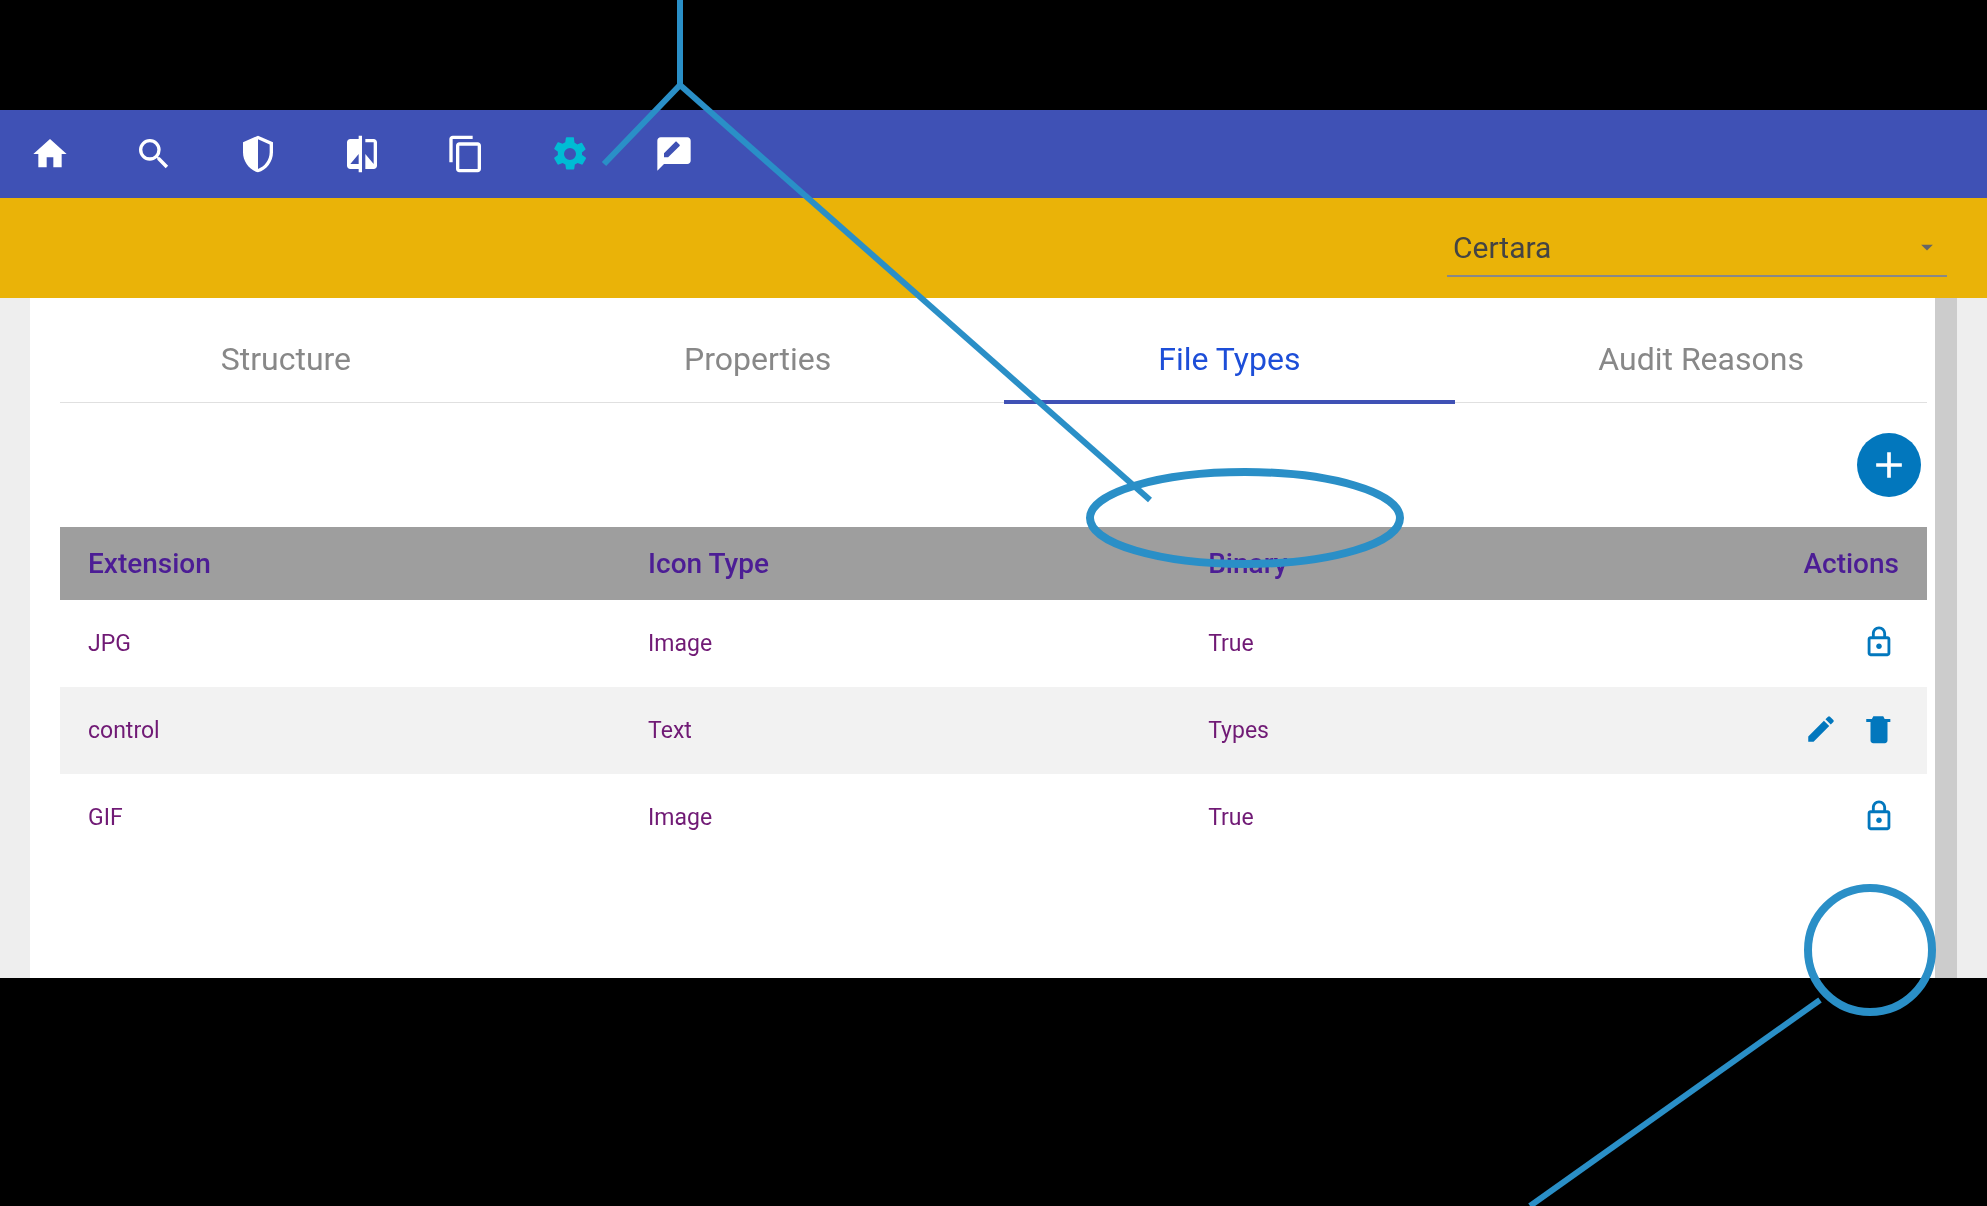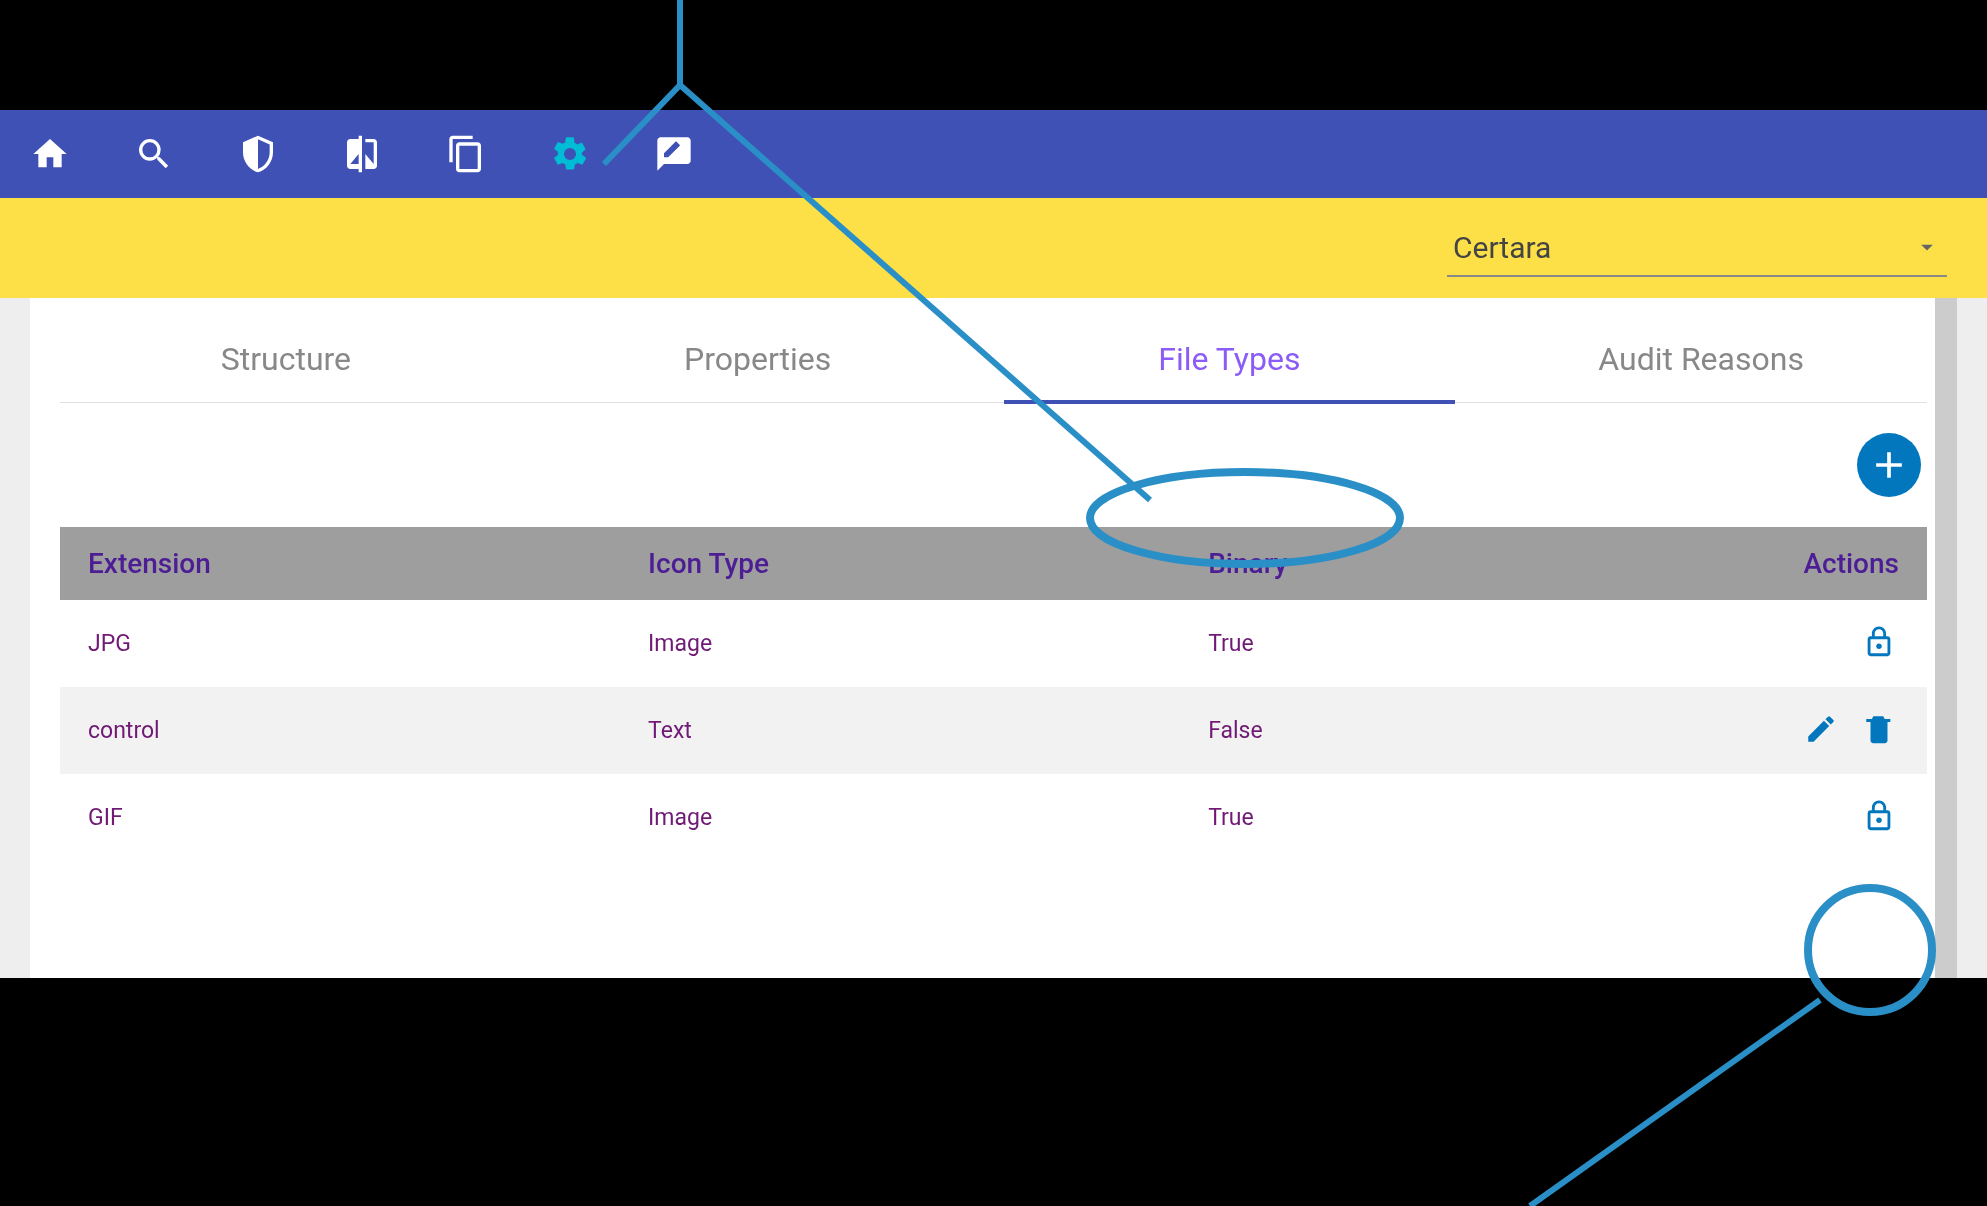--- a/index.html
+++ b/index.html
@@ -47,21 +47,21 @@
     }
     .topbar .icon.active svg {
       fill: #00bcd4;
     }
     .subheader {
       height: 100px;
       display: flex;
       justify-content: flex-end;
       align-items: center;
       padding-right: 40px;
-      background: #fde047;
+      background: #eab308;
     }
     .tenant-select {
       display: flex;
       align-items: center;
       justify-content: space-between;
       width: 500px;
       border-bottom: 2px solid #888;
       padding: 10px 6px;
       font-size: 30px;
       color: #444;
@@ -84,21 +84,21 @@
     .tab {
       flex: 1;
       text-align: center;
       padding: 24px 0;
       font-size: 32px;
       color: #888;
       cursor: pointer;
       position: relative;
     }
     .tab.active {
-      color: #8b5cf6;
+      color: #1d4ed8;
     }
     .tab.active::after {
       content: "";
       position: absolute;
       left: 0;
       right: 0;
       bottom: -2px;
       height: 4px;
       background: #3f51b5;
     }
@@ -278,21 +278,21 @@
               <span class="act disabled">
                 <svg width="34" height="34" viewBox="0 0 24 24">
                     <path d="M18 8h-1V6c0-2.76-2.24-5-5-5S7 3.24 7 6v2H6c-1.1 0-2 .9-2 2v10c0 1.1.9 2 2 2h12c1.1 0 2-.9 2-2V10c0-1.1-.9-2-2-2zM9 6c0-1.66 1.34-3 3-3s3 1.34 3 3v2H9V6zm9 14H6V10h12v10zm-6-3c1.1 0 2-.9 2-2s-.9-2-2-2-2 .9-2 2 .9 2 2 2z"></path>
                   </svg>
               </span>
             </td>
           </tr>
           <tr>
             <td>control</td>
             <td>Text</td>
-            <td>False</td>
+            <td>Types</td>
             <td class="actions-cell">
               <span class="act">
                 <svg width="34" height="34" viewBox="0 0 24 24">
                     <path d="M3 17.25V21h3.75L17.81 9.94l-3.75-3.75L3 17.25zM20.71 7.04a1 1 0 000-1.41l-2.34-2.34a1 1 0 00-1.41 0l-1.83 1.83 3.75 3.75 1.83-1.83z"></path>
                   </svg>
               </span>
               <span class="act">
                 <svg width="34" height="34" viewBox="0 0 24 24">
                     <path d="M6 7h12v13a2 2 0 01-2 2H8a2 2 0 01-2-2V7zm3-4h6l1 2h4v2H3V5h4l1-2z M9 9h2v10H9V9zm4 0h2v10h-2V9z"></path>
                   </svg>

